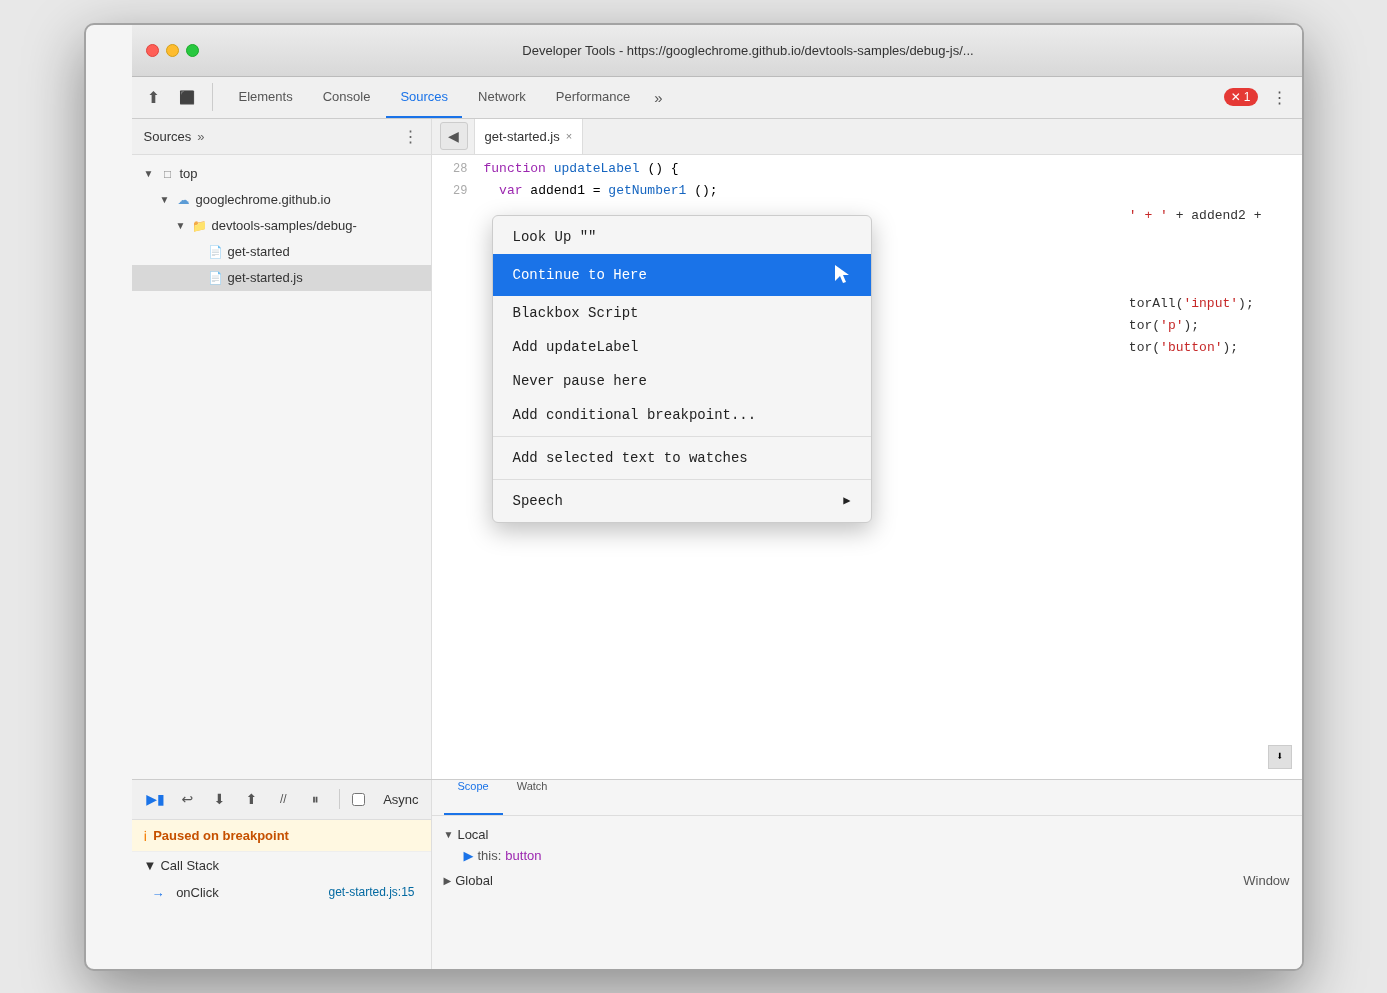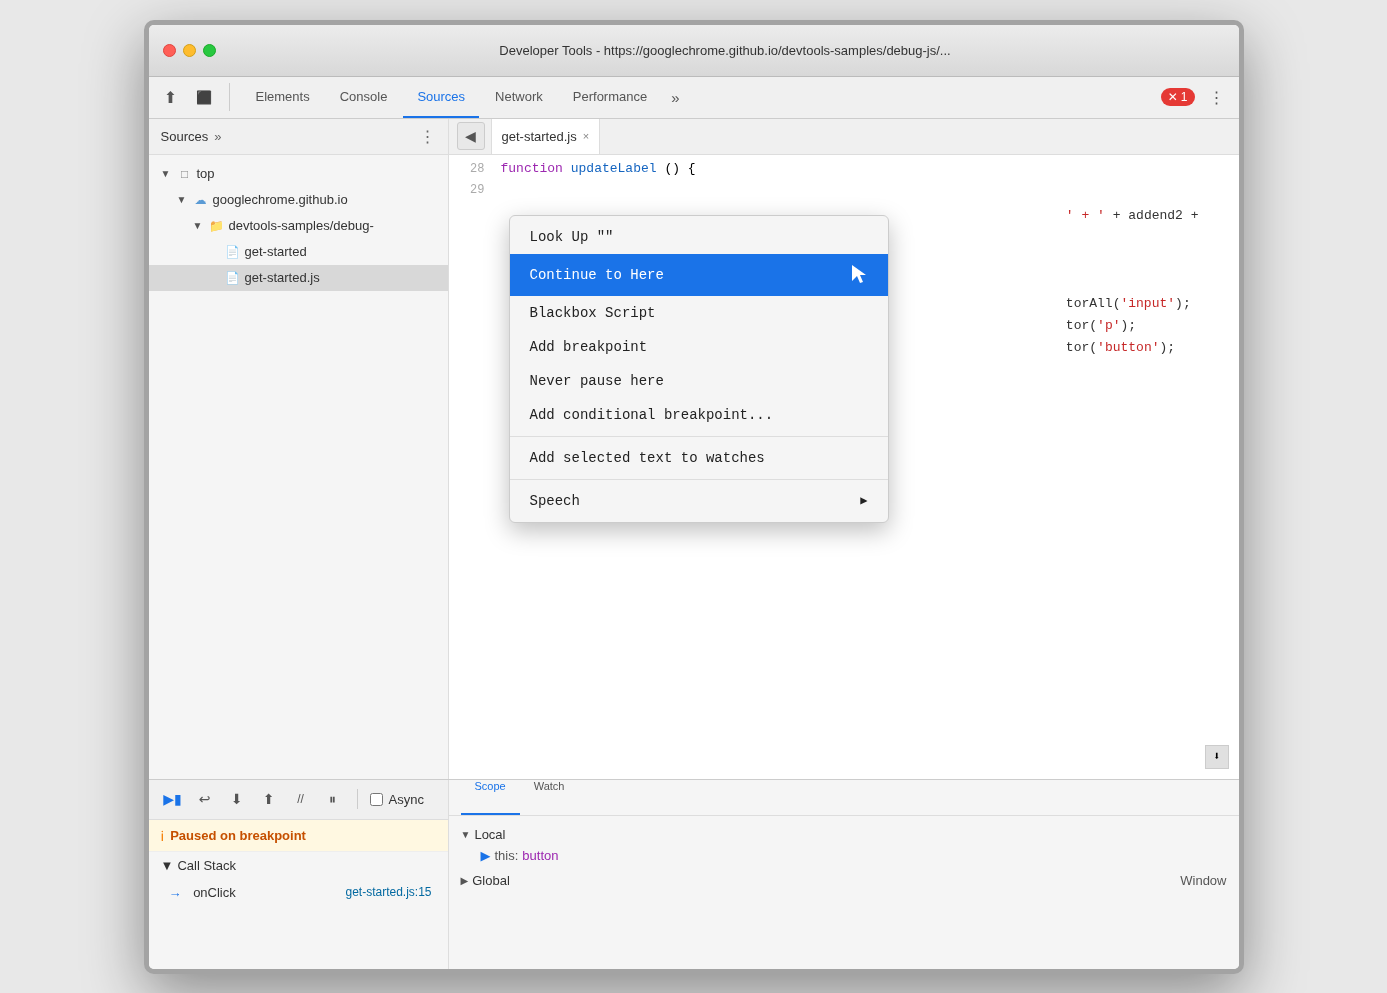--- a/index.html
+++ b/index.html
@@ -6,26 +6,27 @@
     body {
       background: #e8e8e8;
       display: flex;
       justify-content: center;
       align-items: center;
       min-height: 993px;
       font-family: -apple-system, BlinkMacSystemFont, 'Helvetica Neue', Arial, sans-serif;
     }
 
     .window {
-      width: 1100px;
+      width: 1220px;
       background: #f5f5f5;
       border-radius: 10px;
       box-shadow: 0 20px 60px rgba(0,0,0,0.4);
       overflow: hidden;
-      border: 5px solid #a3a3a3;
+      border: 2px solid #a3a3a3;
+      padding-left: 46px;
     }
 
     
     .titlebar {
       background: linear-gradient(to bottom, #ececec, #d8d8d8);
       height: 52px;
       display: flex;
       align-items: center;
       padding: 0 14px;
       border-bottom: 1px solid #bbb;
@@ -370,21 +371,21 @@
     .debug-separator {
       width: 1px;
       height: 20px;
       background: #ccc;
       margin: 0 4px;
     }
 
     .async-checkbox {
       display: flex;
       align-items: center;
-      gap: 6px;
+      gap: 18px;
       font-size: 13px;
       color: #333;
     }
 
     .paused-banner {
       background: #fff8e1;
       padding: 6px 12px;
       font-size: 13px;
       display: flex;
       align-items: center;
@@ -589,20 +590,26 @@
             <span class="line-num">28</span>
             <span class="line-content">
               <span class="kw">function</span>
               <span> </span>
               <span class="fn">updateLabel</span>
               <span>() {</span>
             </span>
           </div>
           <div class="code-line">
             <span class="line-num">29</span>
+            <span class="line-content">
+              &nbsp;&nbsp;<span class="kw">var</span>
+              <span> addend1 = </span>
+              <span class="fn">getNumber1</span>
+              <span>();</span>
+            </span>
           </div>
         </div>
 
         <div style="position:absolute; top:50px; right:40px; font-family:'Courier New',monospace; font-size:13px; color:#333; line-height:22px;">
           <div><span class="str">' + '</span> + addend2 +</div>
           <div style="margin-top:66px;">torAll(<span class="str">'input'</span>);</div>
           <div>tor(<span class="str">'p'</span>);</div>
           <div>tor(<span class="str">'button'</span>);</div>
         </div>
 
@@ -615,21 +622,21 @@
             <span style="display:inline-block; margin-left:10px;">
               <svg width="18" height="20" viewBox="0 0 18 20" style="fill:white;">
                 <polygon points="2,2 2,18 7,13 10,20 13,19 10,12 16,12"></polygon>
               </svg>
             </span>
           </div>
           <div class="ctx-item">
             <span>Blackbox Script</span>
           </div>
           <div class="ctx-item">
-            <span>Add breakpoint</span>
+            <span>Add updateLabel</span>
           </div>
           <div class="ctx-item">
             <span>Never pause here</span>
           </div>
           <div class="ctx-item">
             <span>Add conditional breakpoint...</span>
           </div>
           <div class="ctx-separator"></div>
           <div class="ctx-item">
             <span>Add selected text to watches</span>

